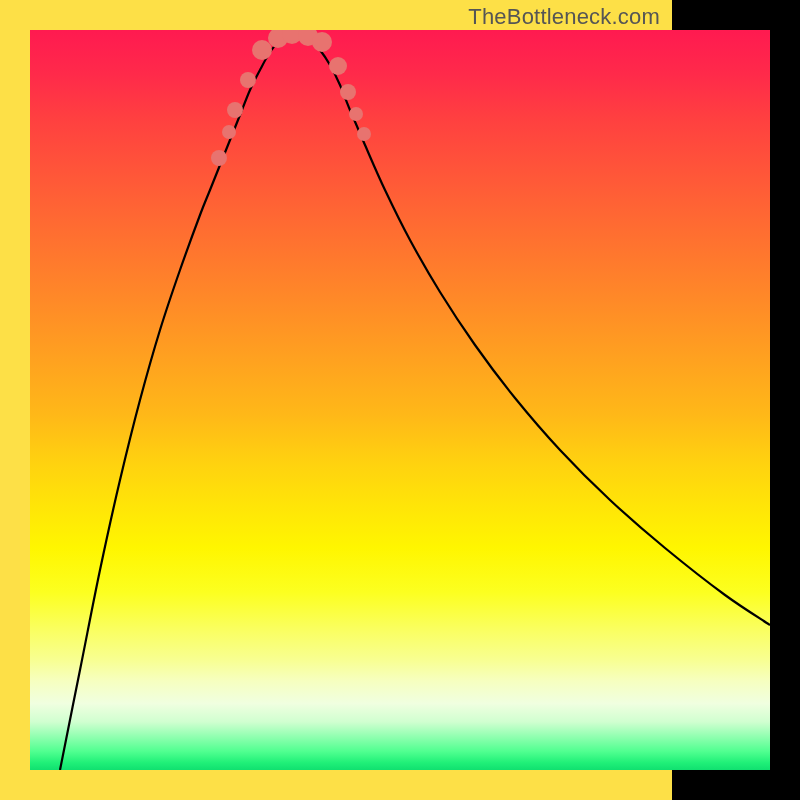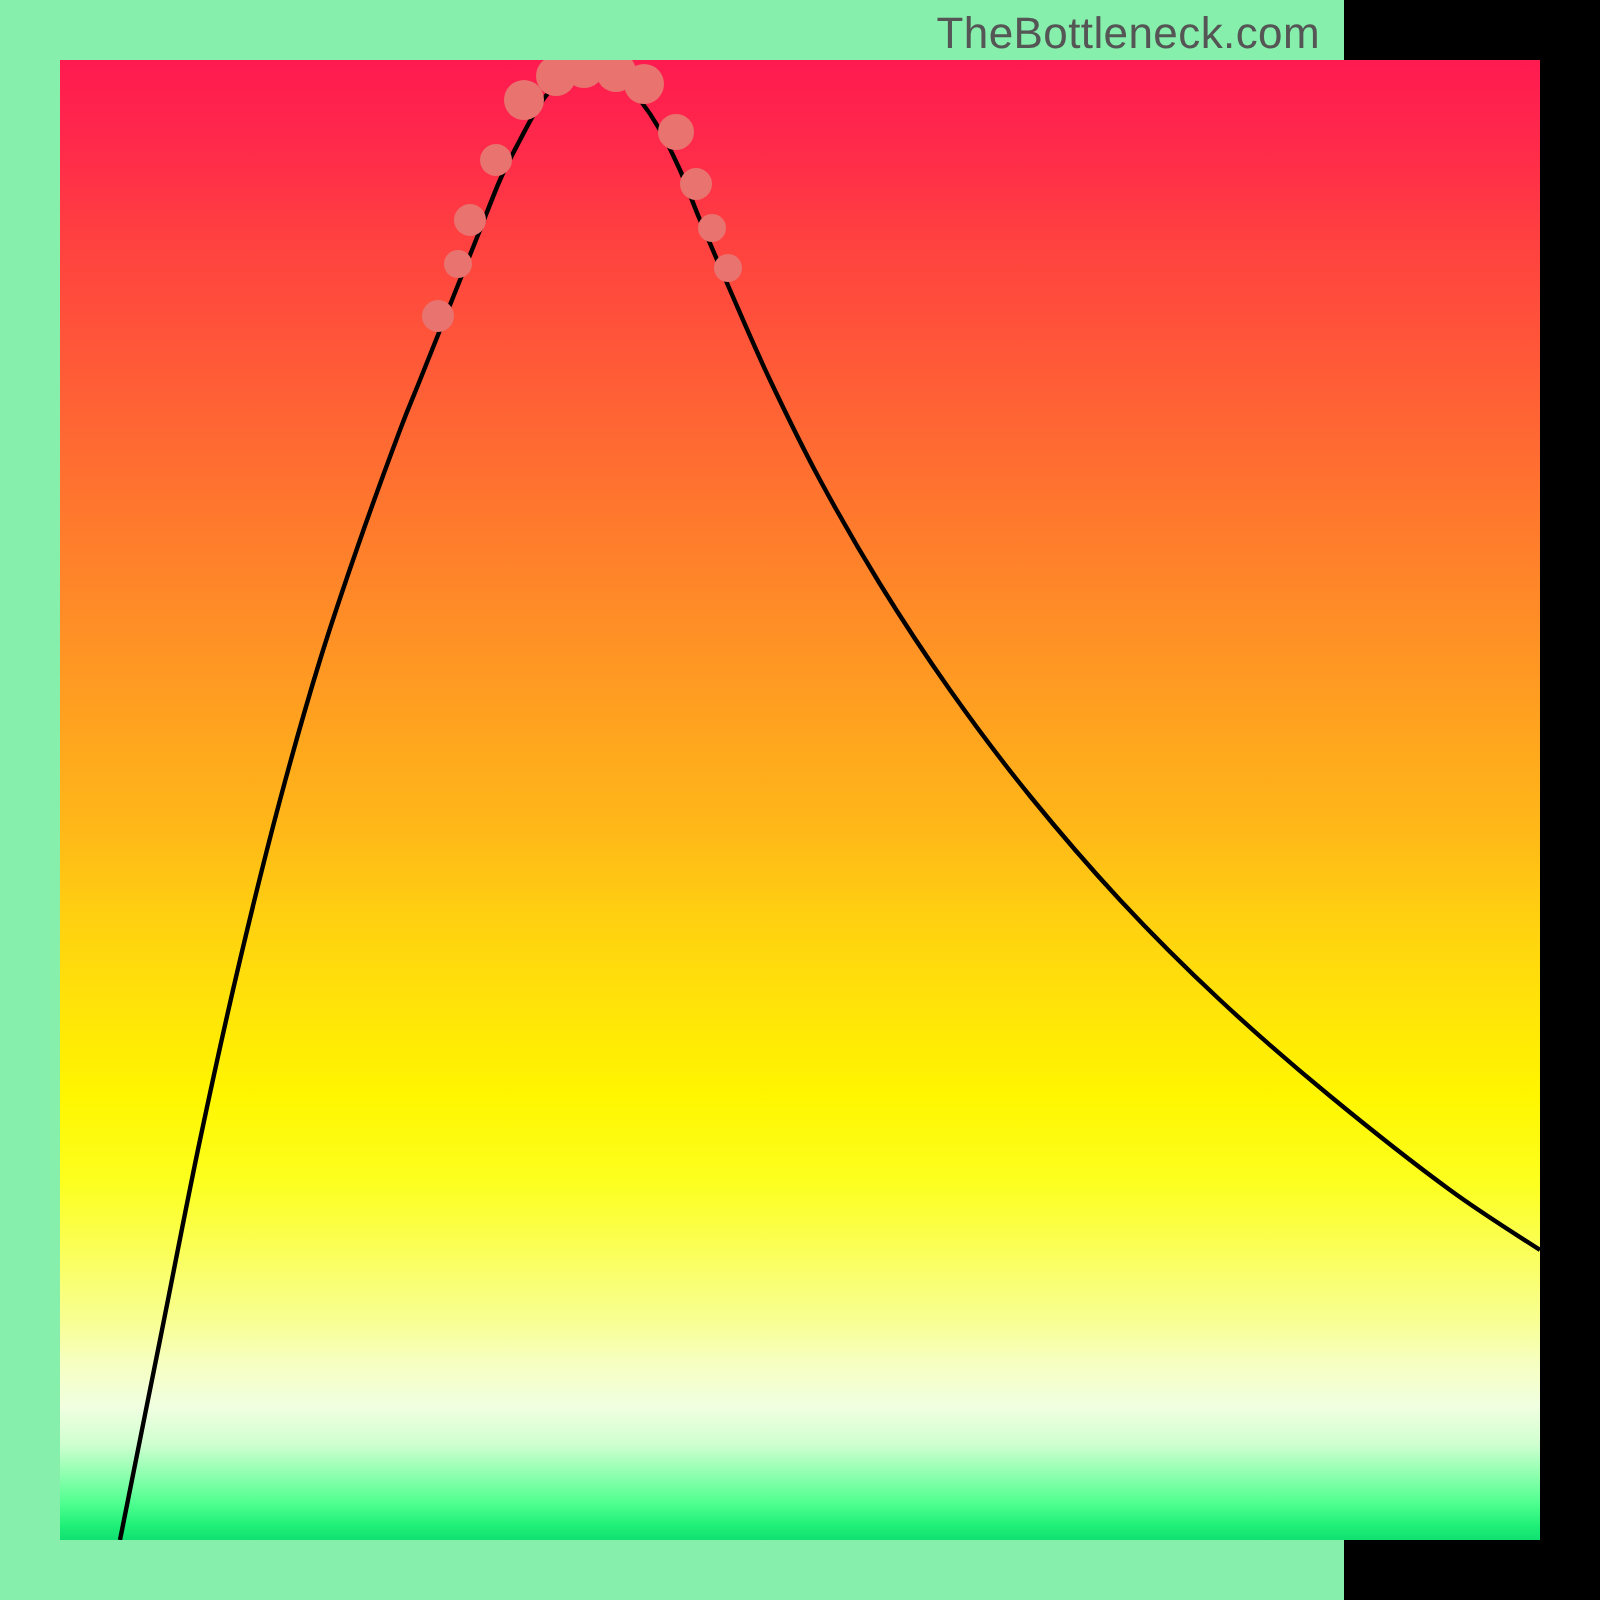--- a/index.html
+++ b/index.html
@@ -10,21 +10,21 @@
     background: #000;
     overflow: hidden;
     font-family: Arial, Helvetica, sans-serif;
   }
   .frame {
     position: absolute;
     left: 0;
     top: 0;
     width: 672px;
     height: 800px;
-    background: #86efac;
+    background: #fde047;
   }
   .plot-area {
     position: absolute;
     left: 30px;
     top: 30px;
     width: 740px;
     height: 740px;
     overflow: hidden;
   }
   .gradient {

